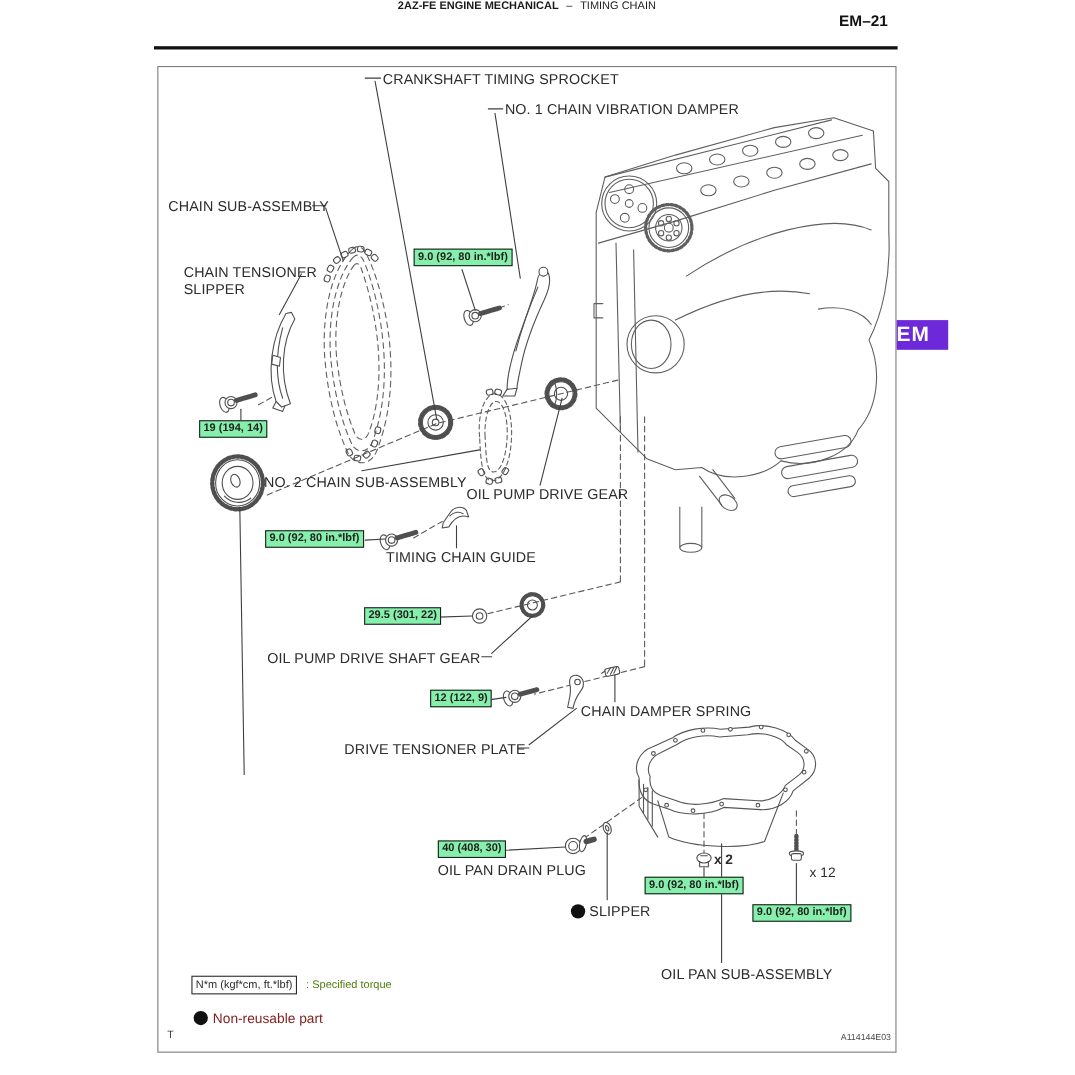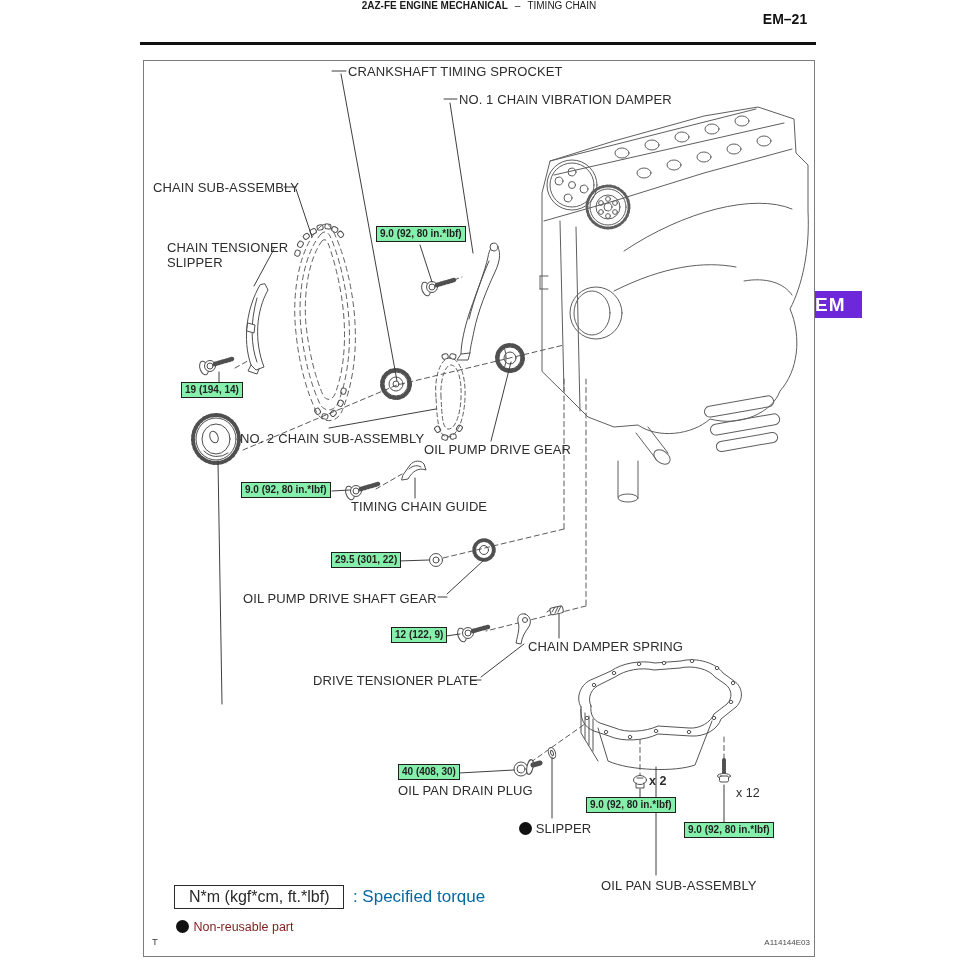--- a/index.html
+++ b/index.html
@@ -17,21 +17,21 @@
   
   #frame{left:143px;top:60px;width:670px;height:895px;border:1px solid #7d7d7d;background:#fff;}
   #art{left:0;top:0;}
   
   .lbl{position:absolute;font-size:13px;color:#2d2d2d;white-space:nowrap;line-height:15px;letter-spacing:.1px;}
   .wrap{white-space:normal;}
   
   .tq{position:absolute;border:1.5px solid #1f1f1f;background:#86efac;font-size:10px;font-weight:bold;
     color:#1f1f1f;padding:1px 3px;white-space:nowrap;line-height:12px;}
   
-  #legend-box{border:1.2px solid #2a2a2a;padding:2px 14px;font-size:16px;color:#2a2a2a;white-space:nowrap;}
+  #legend-box{border:1.2px solid #2a2a2a;padding:2px 3px;font-size:10px;color:#2a2a2a;white-space:nowrap;}
   .bullet{display:inline-block;width:13px;height:13px;border-radius:50%;background:#111;vertical-align:-2px;}
   #fig-code{font-size:8px;color:#4a4a4a;text-align:right;}
   #t-mark{font-size:9.5px;color:#3a3a3a;}
   .qty{position:absolute;font-size:12.5px;color:#2d2d2d;white-space:nowrap;}
 </style>
 </head>
 <body>
 
 <div class="abs" id="hdr-title">
   <span class="sec">2AZ-FE ENGINE MECHANICAL</span><span class="dash">–</span><span>TIMING CHAIN</span>
@@ -344,21 +344,21 @@
   <div class="tq" style="left:37px;top:321px;">19 (194, 14)</div>
   <div class="tq" style="left:97px;top:421px;">9.0 (92, 80 in.*lbf)</div>
   <div class="tq" style="left:187px;top:491px;">29.5 (301, 22)</div>
   <div class="tq" style="left:247px;top:566px;">12 (122, 9)</div>
   <div class="tq" style="left:254px;top:703px;">40 (408, 30)</div>
   <div class="tq" style="left:442px;top:736px;">9.0 (92, 80 in.*lbf)</div>
   <div class="tq" style="left:540px;top:761px;">9.0 (92, 80 in.*lbf)</div>
 
   <div class="abs" style="left:30px;top:824px;">
     <span id="legend-box" style="display:inline-block;">N*m (kgf*cm, ft.*lbf)</span>
-    <span style="font-size:17px;color:#0369a1;margin-left:4px;">: Specified torque</span>
+    <span style="font-size:10px;color:#4d7c0f;margin-left:4px;">: Specified torque</span>
   </div>
   <div class="abs" style="left:32px;top:856px;">
     <span class="bullet"></span>
     <span style="font-size:12.5px;color:#7f1d1d;">Non-reusable part</span>
   </div>
 
   <div class="abs" id="t-mark" style="left:8px;top:875px;">T</div>
   <div class="abs" id="fig-code" style="right:4px;top:877px;">A114144E03</div>
 </div>
 

